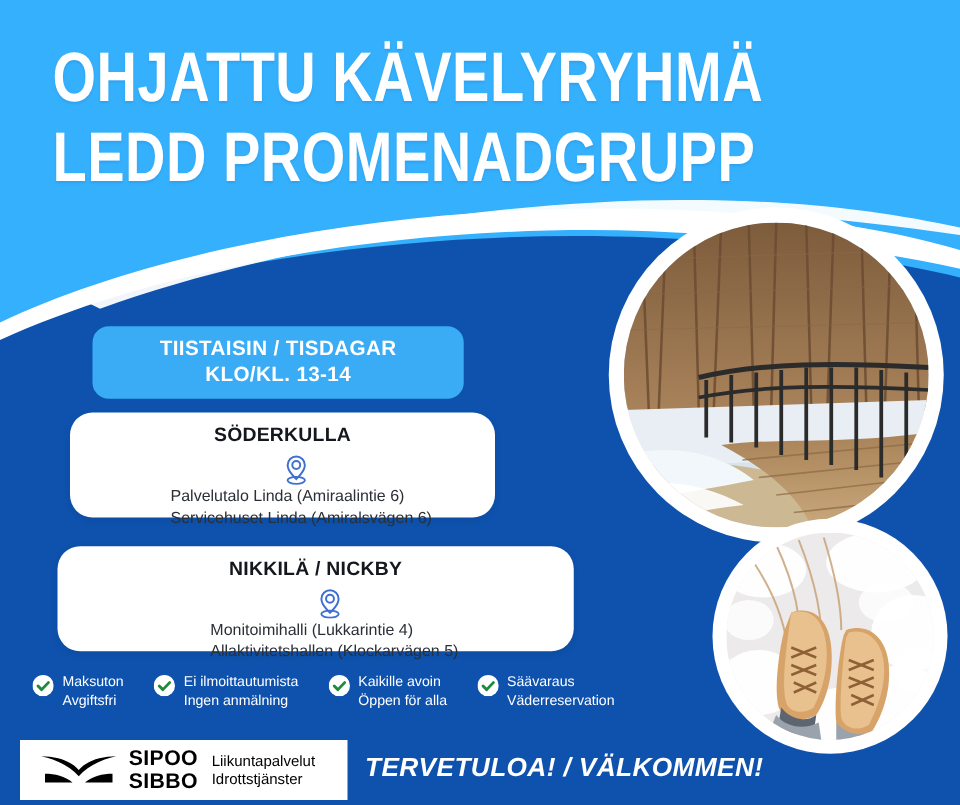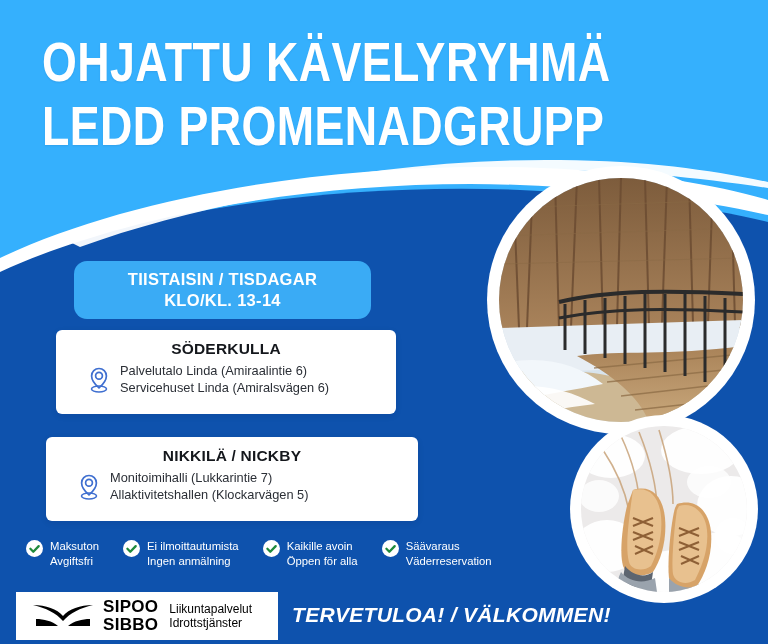--- a/index.html
+++ b/index.html
@@ -36,31 +36,31 @@
   .time-badge{
     position:absolute;left:74px;top:261px;width:297px;height:58px;
     background:#3aabf5;border-radius:13px;z-index:7;
     display:flex;flex-direction:column;align-items:center;justify-content:center;
     color:#fff;font-weight:bold;font-size:16.5px;letter-spacing:.3px;
   }
   .time-badge div{line-height:21px;}
 
   
   .card{
-    position:absolute;background:#ffffff;border-radius:6px;z-index:7;
+    position:absolute;background:#ffffff;border-radius:18px;z-index:7;
     box-shadow:0 2px 6px rgba(0,20,60,.10);
   }
   #card-soderkulla{left:56px;top:330px;width:340px;height:84px;}
-  #card-nikkila{left:46px;top:437px;width:372px;height:84px;}
+  #card-nikkila{left:46px;top:437px;width:413px;height:84px;}
   .card-title{
     text-align:center;color:#14171c;font-weight:bold;font-size:15.5px;
     margin-top:10px;letter-spacing:.2px;
   }
   .card-body{
-    display:flex;align-items:center;margin-top:4px;padding-left:30px;
+    display:flex;align-items:center;margin-top:4px;padding-left:30px;flex-direction:column;
   }
   .pin-icon{width:26px;height:28px;flex:0 0 26px;margin-right:8px;}
   .card-lines{color:#2b2f36;font-size:12.8px;line-height:17px;}
 
   
   .features{
     position:absolute;left:26px;top:539px;z-index:7;
     display:flex;align-items:flex-start;
   }
   .feature{display:flex;align-items:flex-start;margin-right:24px;justify-content:center;}
@@ -258,21 +258,21 @@
 
   <div class="card" id="card-nikkila">
     <div class="card-title">NIKKILÄ / NICKBY</div>
     <div class="card-body">
       <svg class="pin-icon" viewBox="0 0 26 28">
         <ellipse cx="13" cy="24" rx="7.5" ry="3" fill="none" stroke="#3f6fd0" stroke-width="1.6"></ellipse>
         <path d="M13 3.5c-4.1 0-7.4 3.3-7.4 7.4 0 5.4 7.4 12 7.4 12s7.4-6.6 7.4-12c0-4.1-3.3-7.4-7.4-7.4z" fill="none" stroke="#3f6fd0" stroke-width="1.7"></path>
         <circle cx="13" cy="10.8" r="3.4" fill="none" stroke="#3f6fd0" stroke-width="1.7"></circle>
       </svg>
       <div class="card-lines">
-        <div>Monitoimihalli (Lukkarintie 7)</div>
+        <div>Monitoimihalli (Lukkarintie 4)</div>
         <div>Allaktivitetshallen (Klockarvägen 5)</div>
       </div>
     </div>
   </div>
 
   <div class="features">
     <div class="feature">
       <svg class="check-icon" viewBox="0 0 17 17">
         <circle cx="8.5" cy="8.5" r="8.5" fill="#ffffff"></circle>
         <path d="M4.4 8.8l2.9 2.9 5.4-5.6" fill="none" stroke="#1f8a3c" stroke-width="2.3" stroke-linecap="round" stroke-linejoin="round"></path>

